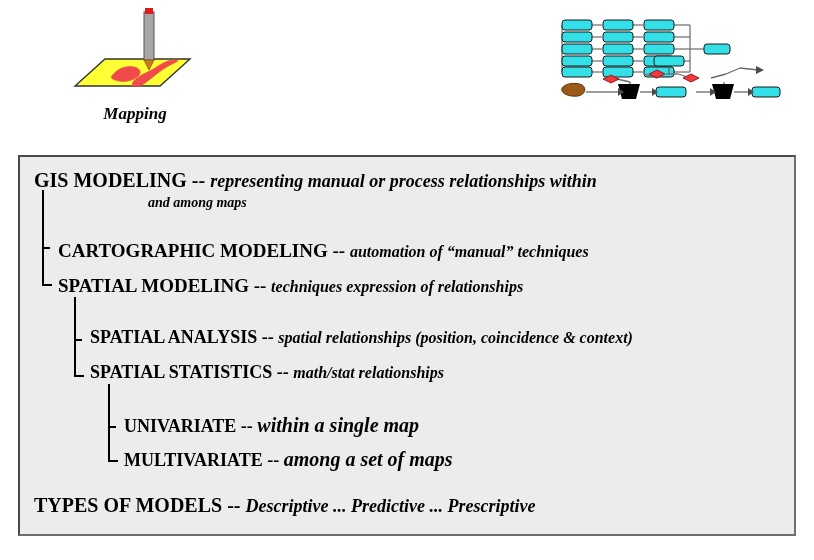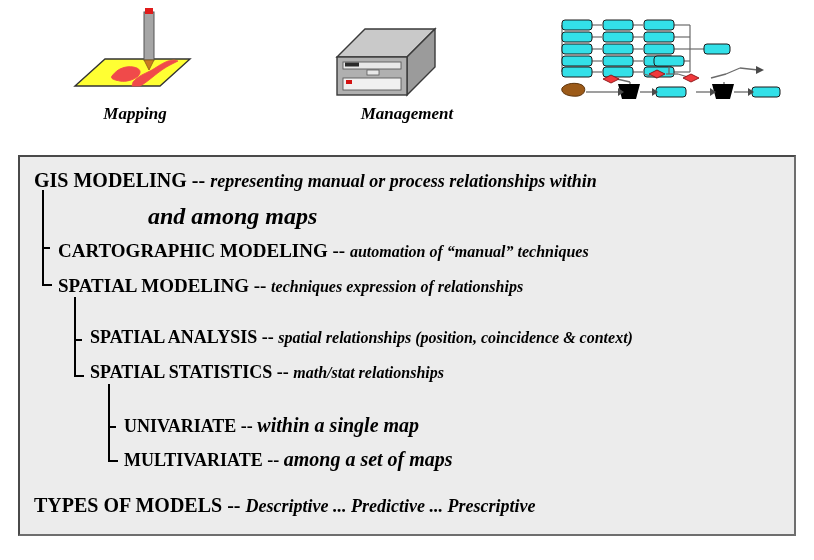--- a/index.html
+++ b/index.html
@@ -92,21 +92,21 @@
   .lvl0 .desc { font-size: 18px; }
   .lvl1 { font-size: 19px; }
   .lvl1 .desc { font-size: 16px; }
   .lvl2 { font-size: 18px; }
   .lvl2 .desc { font-size: 16px; }
   .lvl3 { font-size: 18px; }
   .lvl3 .desc { font-size: 20px; }
 
   
   #row-gis        { left: 14px;  top: 12px; }
-  #row-gis-cont   { left: 128px; top: 46px; font-size: 24px; font-family: Liberation Serif, serif; }
+  #row-gis-cont   { left: 128px; top: 38px; font-size: 14px; font-family: Liberation Serif, serif; }
   #row-carto      { left: 38px;  top: 83px; }
   #row-spatmod    { left: 38px;  top: 118px; }
   #row-spatanal   { left: 70px;  top: 170px; }
   #row-spatstat   { left: 70px;  top: 205px; }
   #row-univar     { left: 104px; top: 257px; }
   #row-multivar   { left: 104px; top: 291px; }
   #row-types      { left: 14px;  top: 337px; }
 
   
   .bracket { position: absolute; }
@@ -167,43 +167,20 @@
         <rect x="144" y="8" width="10" height="48" fill="#a6a6a6" stroke="#555555" stroke-width="1"></rect>
 
         <rect x="145" y="4" width="8" height="6" fill="#e01b1b"></rect>
 
         <polygon points="144,56 154,56 149,66" fill="#c97b22" stroke="#8a5a15" stroke-width="0.8"></polygon>
       </svg>
     </div>
     <div class="icon-label">Mapping</div>
   </div>
 
-  <div class="icon-cell" id="cell-management">
-    <div class="icon-art">
-      <svg width="270" height="100" viewBox="0 0 270 100">
-
-        <polygon points="65,53 93,25 163,25 135,53" fill="#c9c9c9" stroke="#3a3a3a" stroke-width="1.4"></polygon>
-
-        <polygon points="135,53 163,25 163,63 135,91" fill="#9b9b9b" stroke="#3a3a3a" stroke-width="1.4"></polygon>
-
-        <rect x="65" y="53" width="70" height="38" fill="#b0b0b0" stroke="#3a3a3a" stroke-width="1.4"></rect>
-
-        <rect x="71" y="58" width="58" height="7" fill="#e8e8e8" stroke="#5a5a5a" stroke-width="0.9"></rect>
-
-        <rect x="73" y="58.5" width="14" height="4" fill="#2b2b2b"></rect>
-
-        <rect x="95" y="66" width="12" height="5" fill="#e8e8e8" stroke="#5a5a5a" stroke-width="0.8"></rect>
-
-        <rect x="71" y="74" width="58" height="12" fill="#f0f0f0" stroke="#5a5a5a" stroke-width="0.9"></rect>
-
-        <rect x="74" y="76" width="6" height="4" fill="#d31212"></rect>
-      </svg>
-    </div>
-    <div class="icon-label">Management</div>
-  </div>
 
   <div class="icon-cell" id="cell-modeling">
     <div class="icon-art">
       <svg width="270" height="100" viewBox="0 0 270 100">
         <g stroke="#6b6b6b" stroke-width="1.2" fill="none">
 
           <line x1="48" y1="21" x2="58" y2="21"></line>
           <line x1="89" y1="21" x2="99" y2="21"></line>
           <line x1="130" y1="21" x2="146" y2="21"></line>
           <line x1="48" y1="33" x2="58" y2="33"></line>

